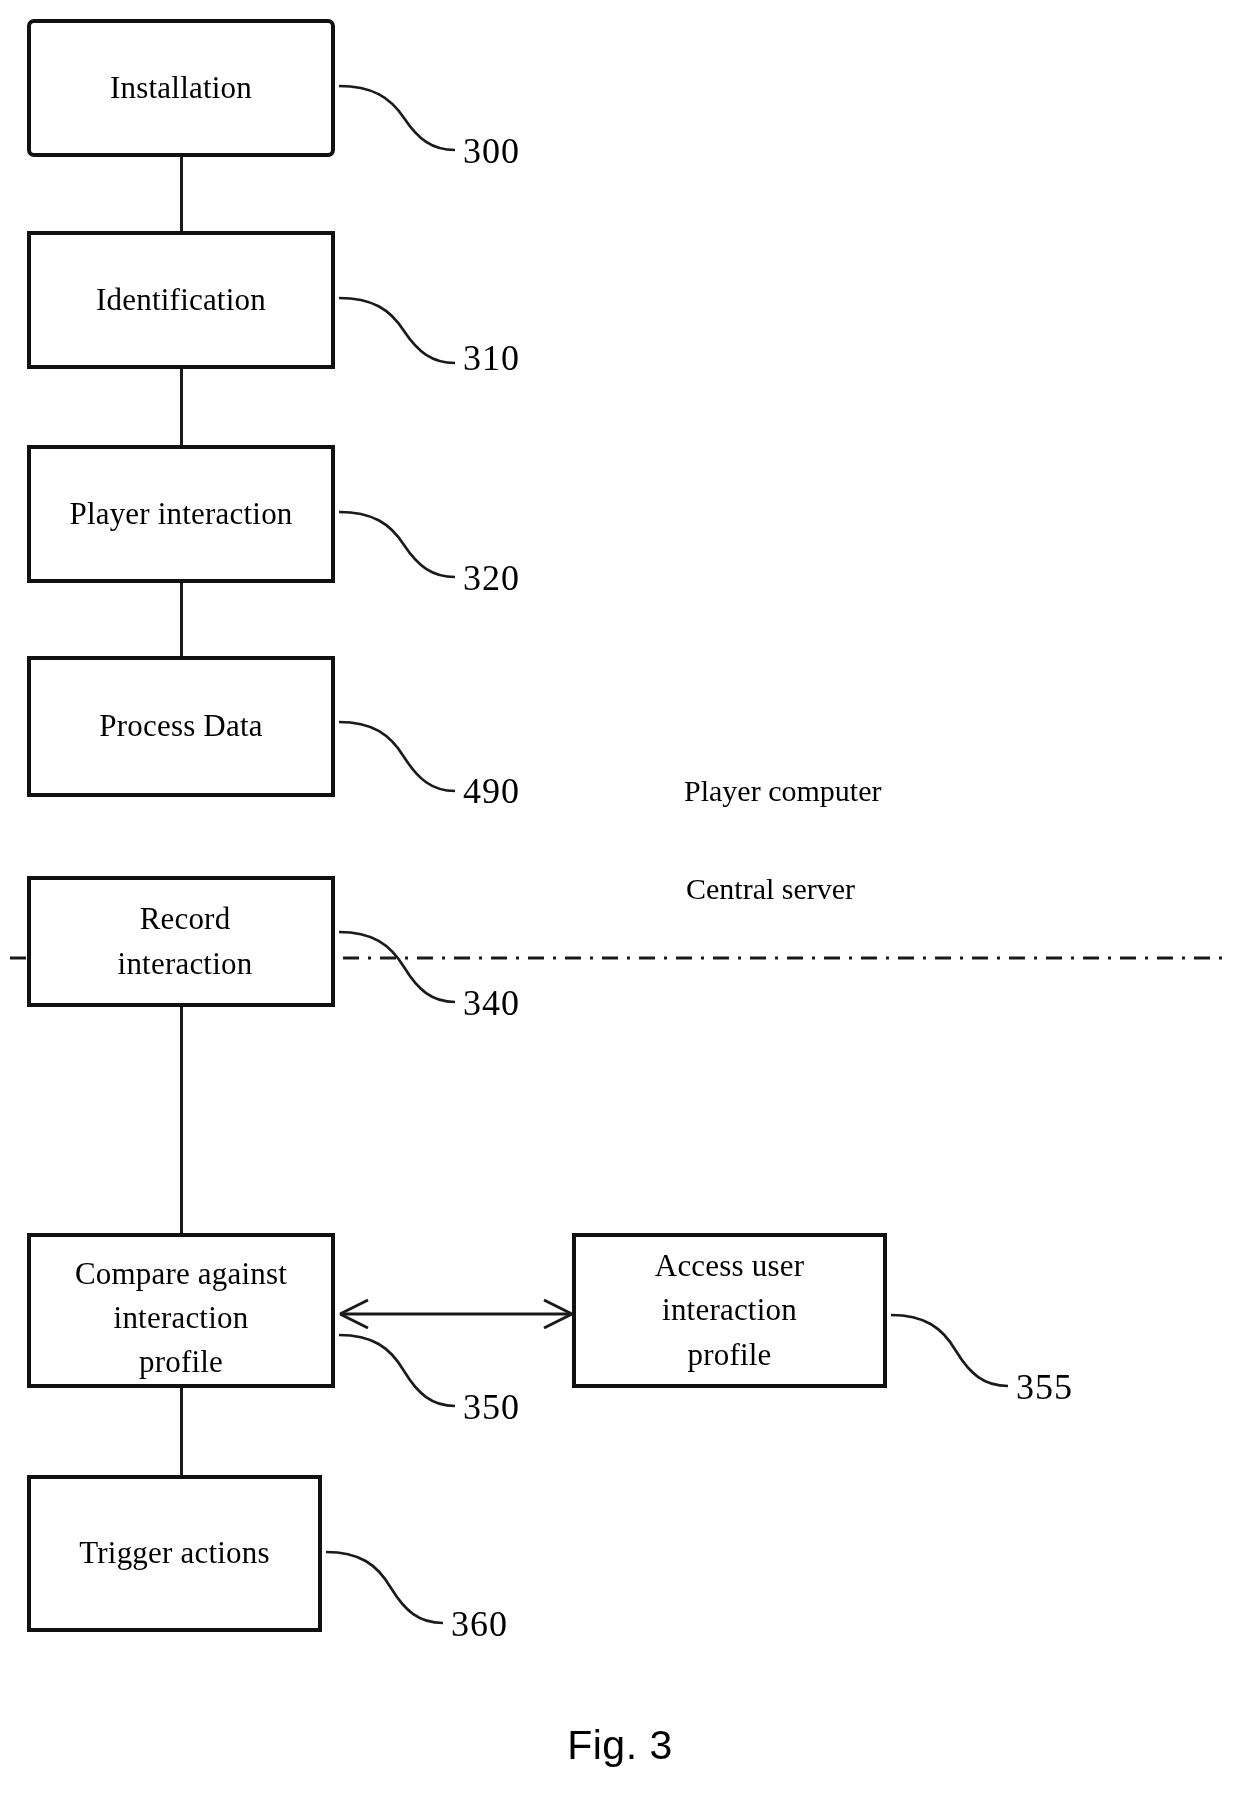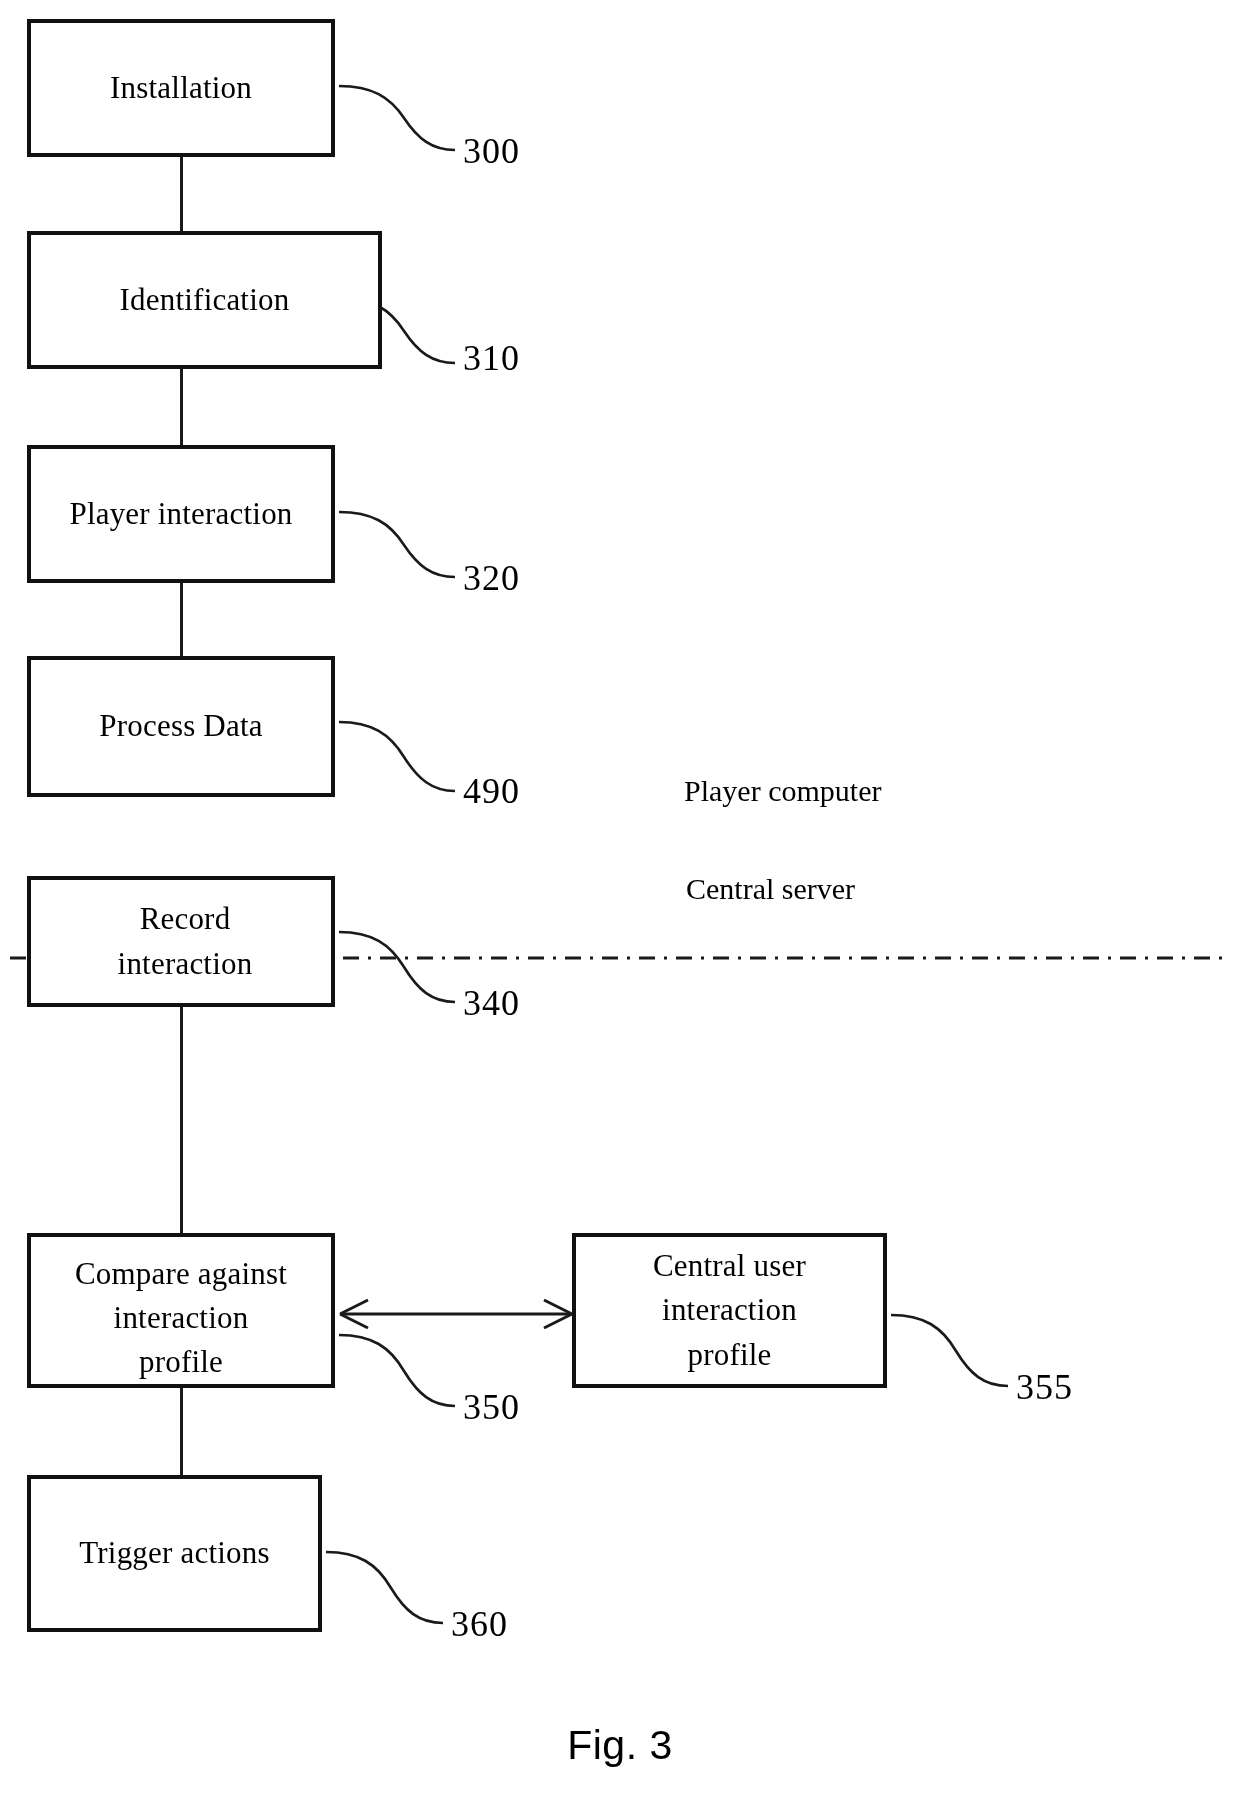--- a/index.html
+++ b/index.html
@@ -135,25 +135,25 @@
     </g>
   </svg>
 
   <div class="vlink" style="left:180px; top:155px;  height:82px;"></div>
   <div class="vlink" style="left:180px; top:367px;  height:81px;"></div>
   <div class="vlink" style="left:180px; top:580px;  height:78px;"></div>
   <div class="vlink" style="left:180px; top:896px;  height:82px;"></div>
   <div class="vlink" style="left:180px; top:1004px; height:231px;"></div>
   <div class="vlink" style="left:180px; top:1386px; height:90px;"></div>
 
-  <div class="node" style="left:27px; top:19px; width:308px; height:138px;">
+  <div class="node" style="left:27px; top:19px; width:308px; height:138px;border-radius:7px;">
     <span class="node-label">Installation</span>
   </div>
 
-  <div class="node" style="left:27px; top:231px; width:355px; height:138px;">
+  <div class="node" style="left:27px; top:231px; width:308px; height:138px;">
     <span class="node-label">Identification</span>
   </div>
 
   <div class="node" style="left:27px; top:445px; width:308px; height:138px;">
     <span class="node-label">Player interaction</span>
   </div>
 
   <div class="node" style="left:27px; top:656px; width:308px; height:141px;align-items:center;">
     <span class="node-label">Process Data</span>
   </div>
@@ -163,21 +163,21 @@
 interaction</span>
   </div>
 
   <div class="node" style="left:27px; top:1233px; width:308px; height:155px;align-items:flex-end;">
     <span class="node-label">Compare against
 interaction
 profile</span>
   </div>
 
   <div class="node" style="left:572px; top:1233px; width:315px; height:155px;">
-    <span class="node-label">Central user
+    <span class="node-label">Access user
 interaction
 profile</span>
   </div>
 
   <div class="node" style="left:27px; top:1475px; width:295px; height:157px;">
     <span class="node-label">Trigger actions</span>
   </div>
 
   <div class="refnum" style="left:463px; top:130px;">300</div>
   <div class="refnum" style="left:463px; top:337px;">310</div>

